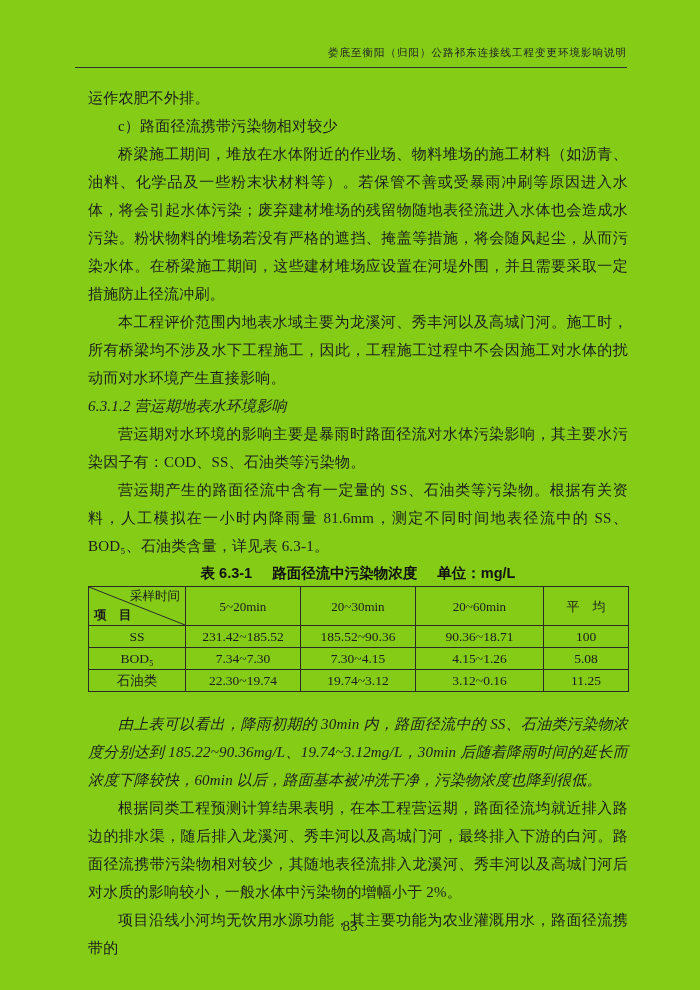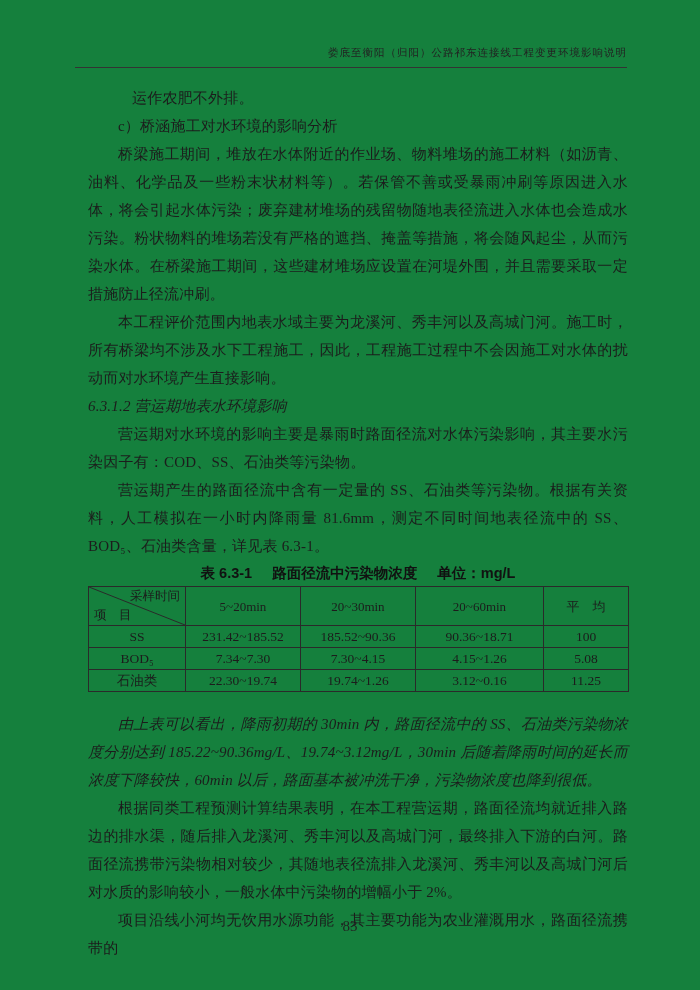--- a/index.html
+++ b/index.html
@@ -1,19 +1,19 @@
 <!DOCTYPE html>
 <html><head>
 <meta charset="utf-8">
 <style>
   html,body { margin:0; padding:0; background:#ffffff; }
   .page {
     position:relative;
     width:700px; height:990px;
-    background:#15803d;
+    background:#84cc16;
     color:#1c1c1c;
     font-family:"Liberation Serif","DejaVu Serif",serif;
     overflow:hidden;
   }
   .header-text {
     position:absolute; top:46px; left:75px; right:73px;
     text-align:right;
     font-size:10.5px; letter-spacing:1px; color:#222;
   }
   .header-rule {
@@ -23,21 +23,21 @@
   .content {
     position:absolute; left:88px; top:84px; width:540px;
   }
   .content p {
     margin:0;
     font-size:15px; line-height:28px;
     text-align:justify; text-justify:inter-ideograph;
     text-indent:2em;
     letter-spacing:0.2px;
   }
-  .content p.noindent { text-indent:0;margin-left:44px; }
+  .content p.noindent { text-indent:0; }
   .sec-heading {
     margin:0; font-size:15px; line-height:28px; font-weight:normal;
     text-indent:0; letter-spacing:0.2px;font-style:italic;
   }
   .tbl-caption {
     margin:2px 0 2px 0;
     text-align:center;
     font-family:"Liberation Sans","DejaVu Sans",sans-serif;
     font-weight:bold; font-size:14.5px; line-height:22px;
     color:#111;
@@ -56,39 +56,39 @@
   }
   table.data-table tr.head-row td { height:38px; font-size:13px; }
   td.corner-cell { position:relative; }
   td.corner-cell svg { position:absolute; left:0; top:0; width:100%; height:100%; display:block; }
   .corner-top {
     position:absolute; top:2px; right:5px;
     font-size:12.5px; line-height:15px;
   }
   .corner-bottom {
     position:absolute; bottom:2px; left:5px;
-    font-size:12.5px; line-height:15px;
+    font-size:12.5px; line-height:15px;font-weight:bold;
   }
   .after-table { margin-top:18px !important;font-style:italic; }
   .page-number {
     position:absolute; top:918px; left:0; width:100%;
     text-align:center; font-size:15px; color:#222;
   }
 </style>
 </head>
 <body>
 
 <div class="page">
 
   <div class="header-text">娄底至衡阳（归阳）公路祁东连接线工程变更环境影响说明</div>
   <div class="header-rule"></div>
 
   <div class="content">
     <p class="noindent">运作农肥不外排。</p>
-    <p>c）桥涵施工对水环境的影响分析</p>
+    <p>c）路面径流携带污染物相对较少</p>
     <p>桥梁施工期间，堆放在水体附近的作业场、物料堆场的施工材料（如沥青、油料、化学品及一些粉末状材料等）。若保管不善或受暴雨冲刷等原因进入水体，将会引起水体污染；废弃建材堆场的残留物随地表径流进入水体也会造成水污染。粉状物料的堆场若没有严格的遮挡、掩盖等措施，将会随风起尘，从而污染水体。在桥梁施工期间，这些建材堆场应设置在河堤外围，并且需要采取一定措施防止径流冲刷。</p>
     <p>本工程评价范围内地表水域主要为龙溪河、秀丰河以及高城门河。施工时，所有桥梁均不涉及水下工程施工，因此，工程施工过程中不会因施工对水体的扰动而对水环境产生直接影响。</p>
     <h3 class="sec-heading">6.3.1.2  营运期地表水环境影响</h3>
     <p>营运期对水环境的影响主要是暴雨时路面径流对水体污染影响，其主要水污染因子有：COD、SS、石油类等污染物。</p>
     <p>营运期产生的路面径流中含有一定量的 SS、石油类等污染物。根据有关资料，人工模拟在一小时内降雨量 81.6mm，测定不同时间地表径流中的 SS、BOD₅、石油类含量，详见表 6.3-1。</p>
 
     <div class="tbl-caption">
       <span class="cap-label">表 6.3-1</span>
       <span class="cap-title">路面径流中污染物浓度</span>
       <span class="cap-unit">单位：mg/L</span>
@@ -126,21 +126,21 @@
       <tr>
         <td>BOD₅</td>
         <td>7.34~7.30</td>
         <td>7.30~4.15</td>
         <td>4.15~1.26</td>
         <td>5.08</td>
       </tr>
       <tr>
         <td>石油类</td>
         <td>22.30~19.74</td>
-        <td>19.74~1.26</td>
+        <td>19.74~3.12</td>
         <td>3.12~0.16</td>
         <td>11.25</td>
       </tr>
       </tbody>
     </table>
 
     <p class="after-table">由上表可以看出，降雨初期的 30min 内，路面径流中的 SS、石油类污染物浓度分别达到 185.22~90.36mg/L、19.74~3.12mg/L，30min 后随着降雨时间的延长而浓度下降较快，60min 以后，路面基本被冲洗干净，污染物浓度也降到很低。</p>
     <p>根据同类工程预测计算结果表明，在本工程营运期，路面径流均就近排入路边的排水渠，随后排入龙溪河、秀丰河以及高城门河，最终排入下游的白河。路面径流携带污染物相对较少，其随地表径流排入龙溪河、秀丰河以及高城门河后对水质的影响较小，一般水体中污染物的增幅小于 2%。</p>
     <p>项目沿线小河均无饮用水源功能，其主要功能为农业灌溉用水，路面径流携带的</p>
   </div>

